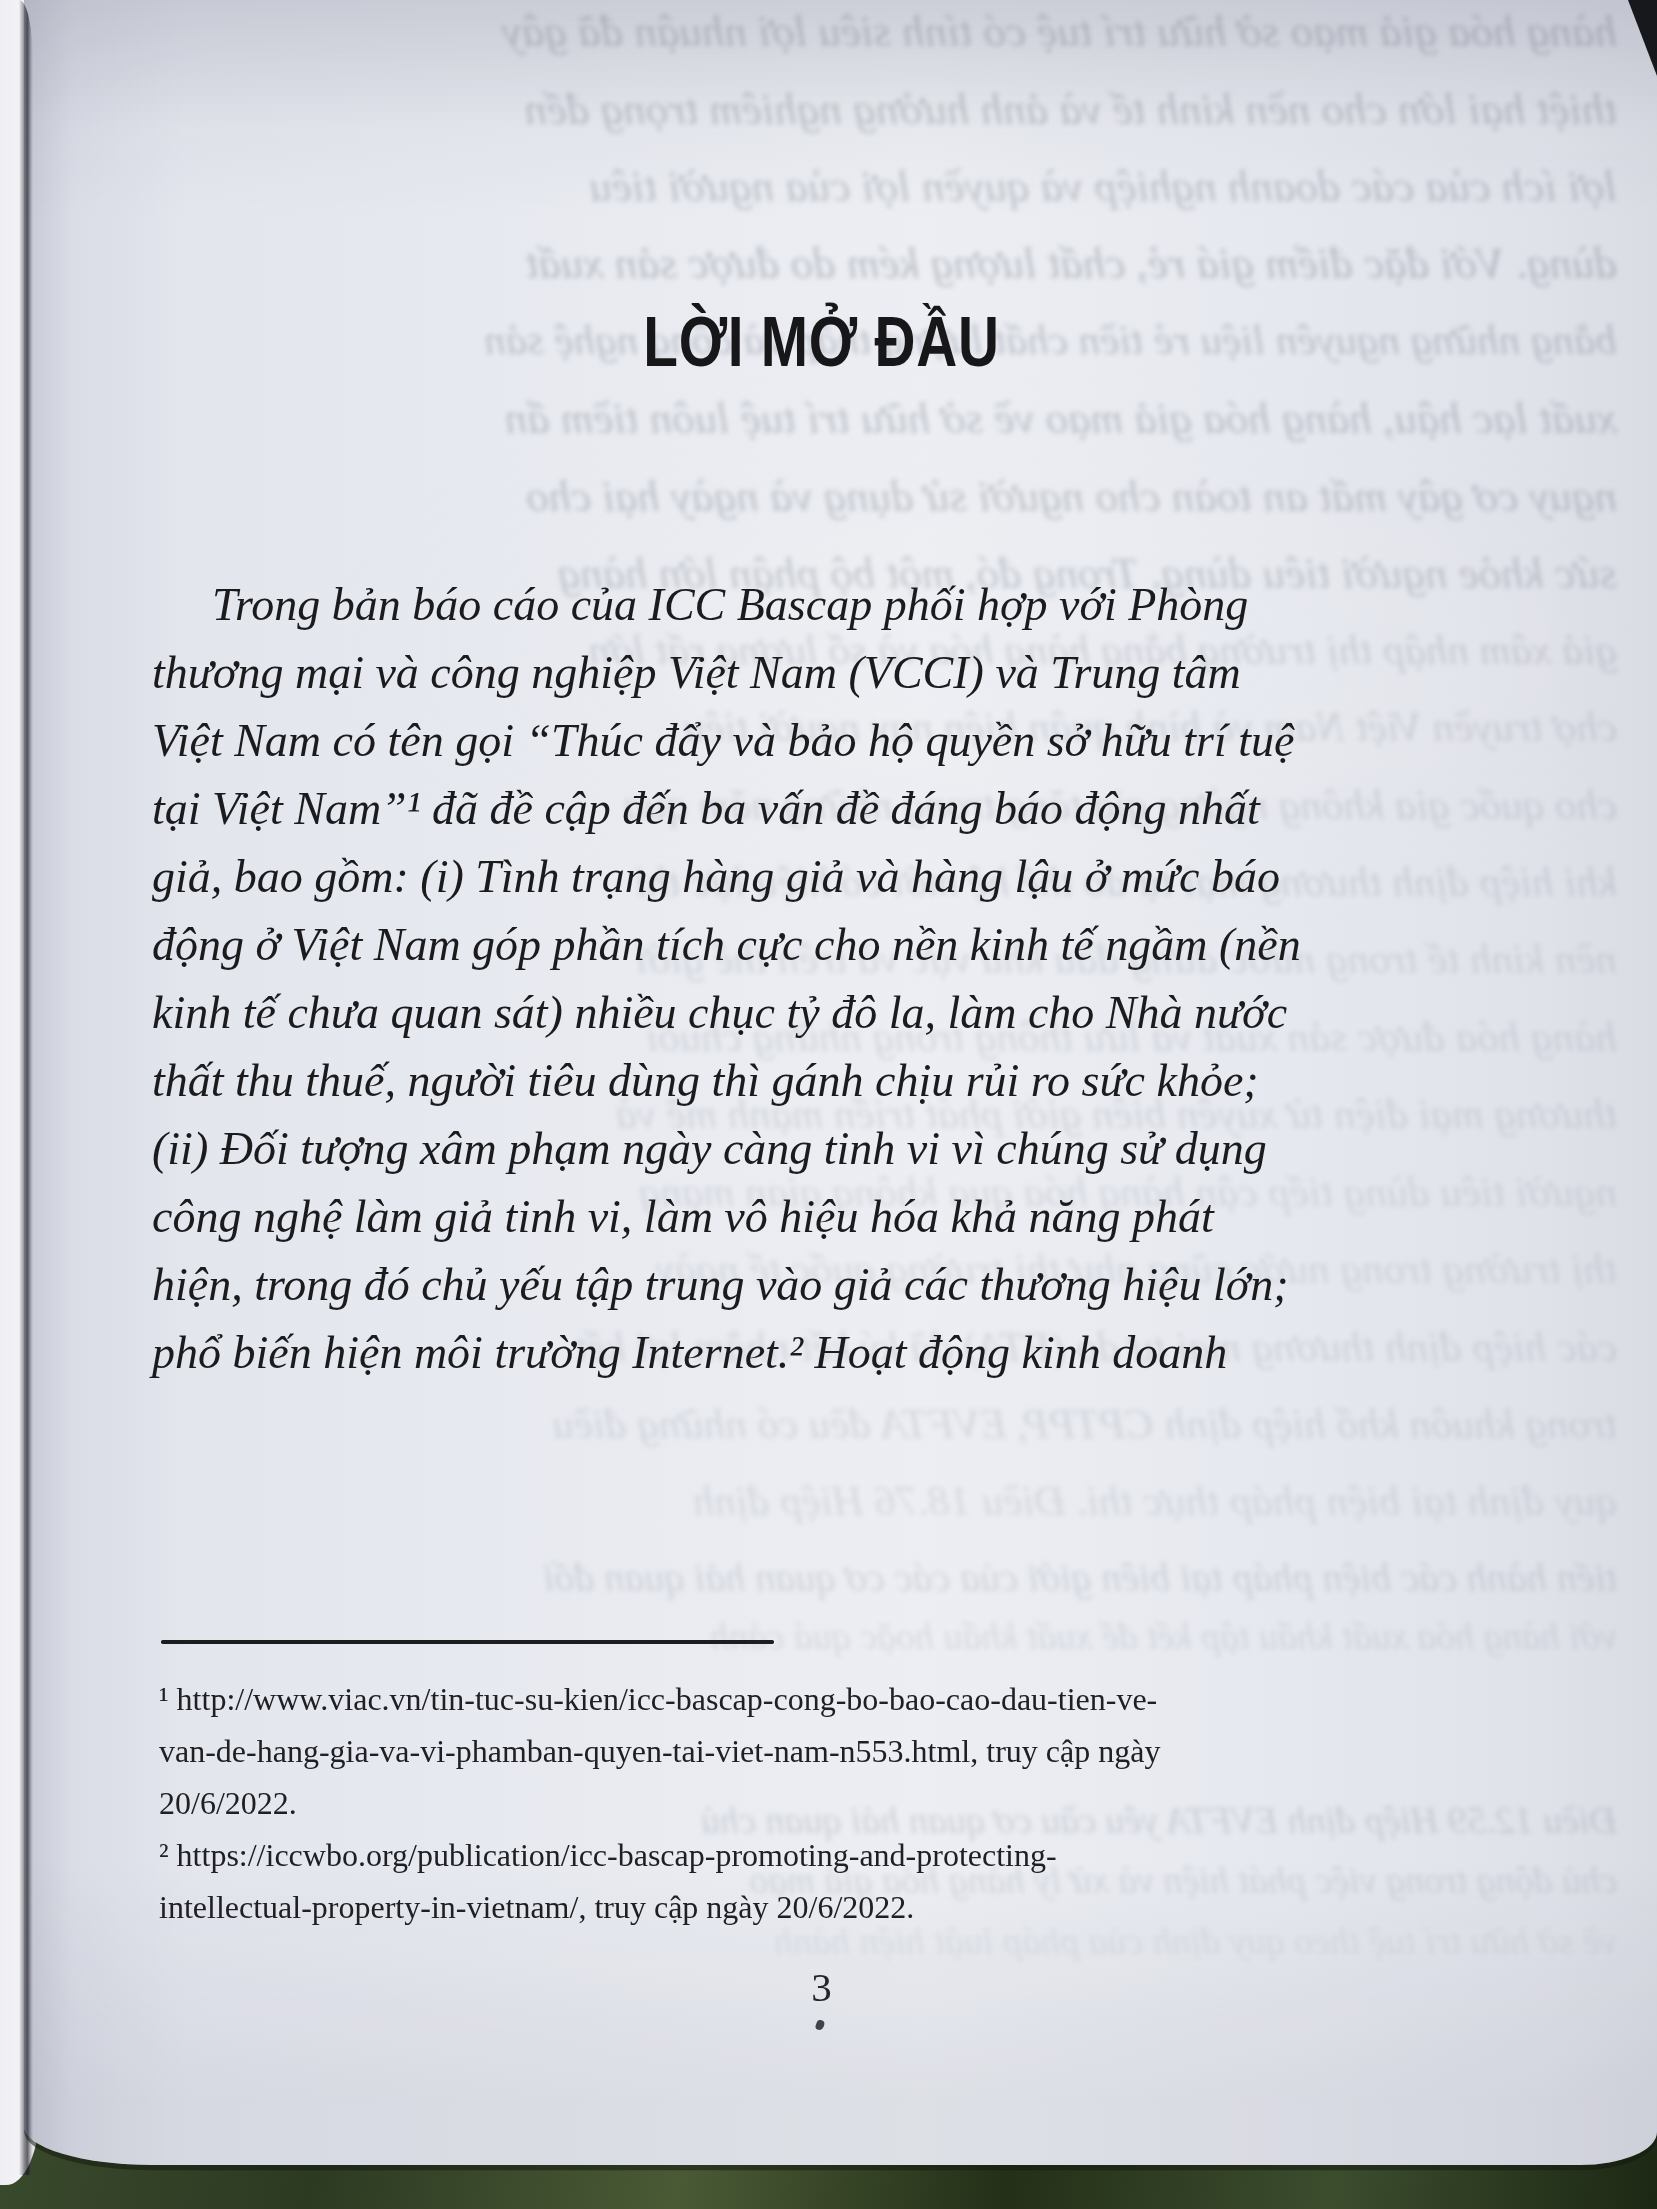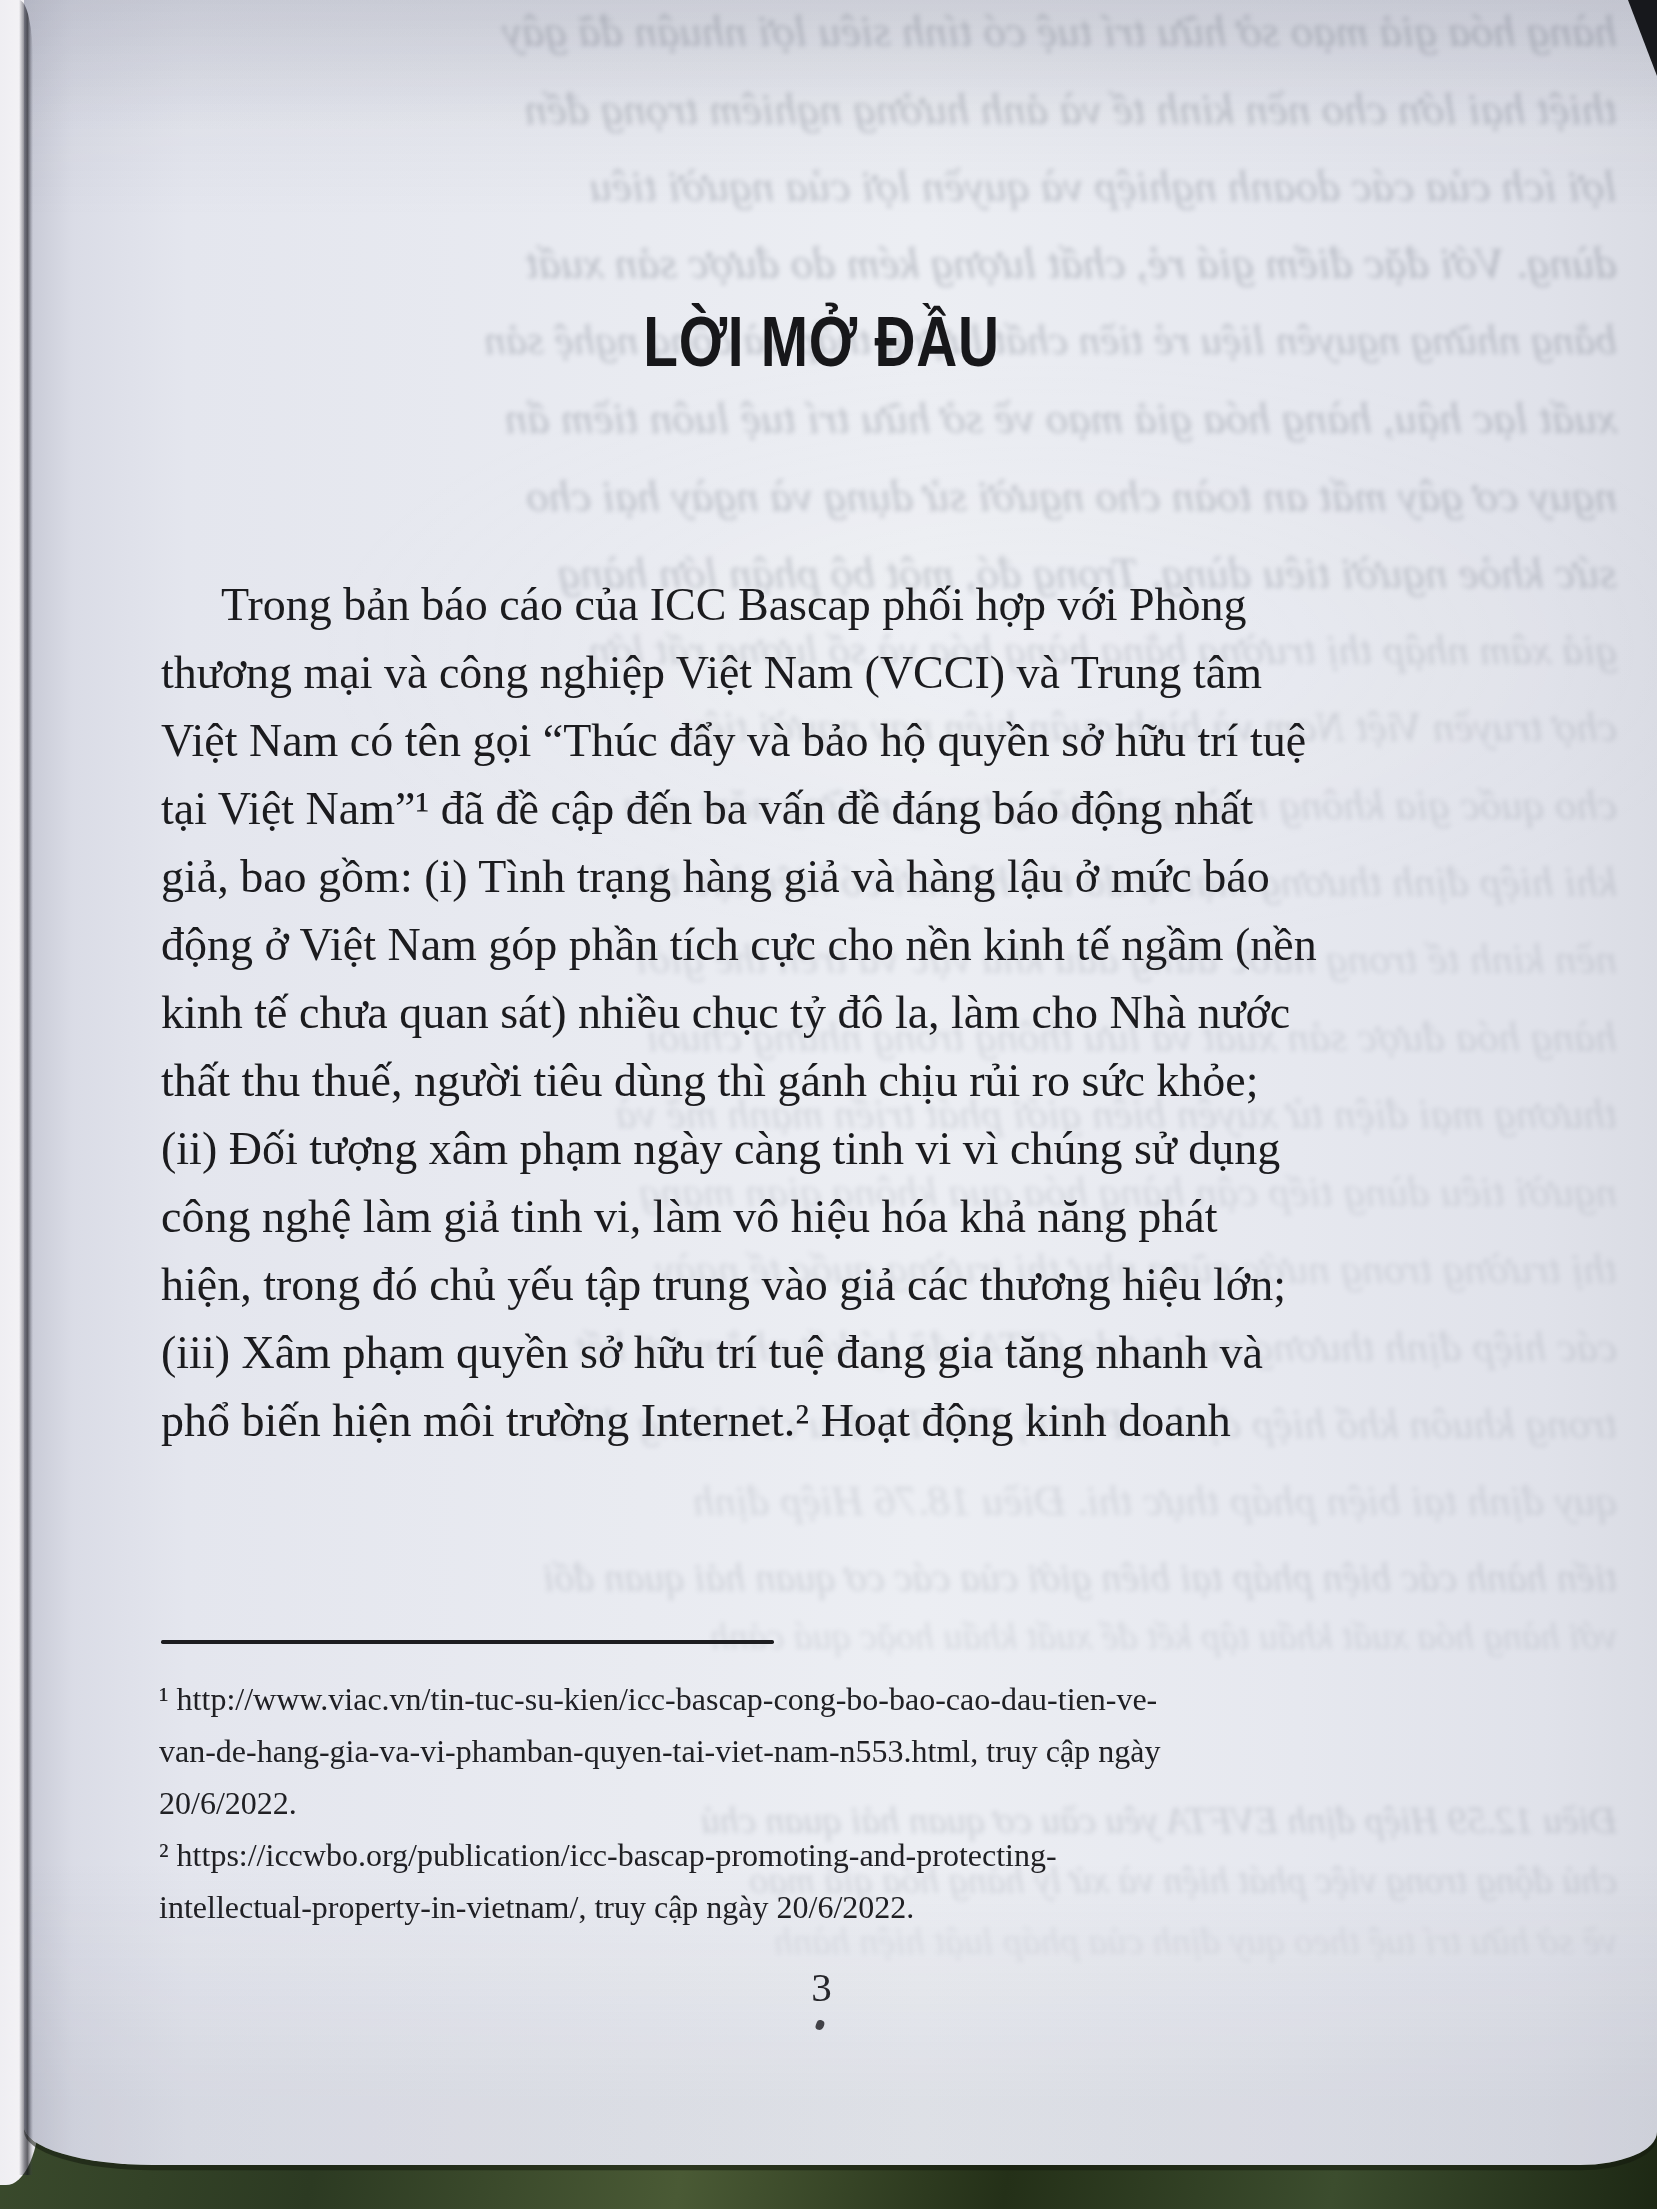--- a/index.html
+++ b/index.html
@@ -48,22 +48,22 @@
   }
   .content{position:absolute;left:0;top:0;width:1309px;height:2209px;}
   .doc-title{
     position:absolute;top:306px;left:159px;width:1325px;
     text-align:center;color:#17171a;
     font-family:"Liberation Sans","DejaVu Sans",sans-serif;
     font-weight:bold;font-size:71px;line-height:72px;letter-spacing:0.9px;
     transform:scaleX(0.80);
   }
   .bodytext{
-    position:absolute;top:571px;left:161px;width:1325px;
-    font-size:46px;color:#1b1b1e;
+    position:absolute;top:571px;left:152px;width:1325px;
+    font-style:italic;font-size:46px;color:#1b1b1e;
   }
   .bodytext .bline{
     height:68px;line-height:68px;white-space:nowrap;
     text-align:justify;text-align-last:justify;
   }
   .bodytext .bline::after{content:"";display:inline-block;width:100%;}
   .bodytext .bline.indent{padding-left:60px;width:1265px;}
   .fn-rule{
     position:absolute;top:1640px;left:161px;width:613px;height:4.3px;
     background:#1d1d20;border-radius:1.7px;
@@ -139,21 +139,20 @@
     <div class="bline">thương mại và công nghiệp Việt Nam (VCCI) và Trung tâm</div>
     <div class="bline">Việt Nam có tên gọi “Thúc đẩy và bảo hộ quyền sở hữu trí tuệ</div>
     <div class="bline">tại Việt Nam”¹ đã đề cập đến ba vấn đề đáng báo động nhất</div>
     <div class="bline">giả, bao gồm: (i) Tình trạng hàng giả và hàng lậu ở mức báo</div>
     <div class="bline">động ở Việt Nam góp phần tích cực cho nền kinh tế ngầm (nền</div>
     <div class="bline">kinh tế chưa quan sát) nhiều chục tỷ đô la, làm cho Nhà nước</div>
     <div class="bline">thất thu thuế, người tiêu dùng thì gánh chịu rủi ro sức khỏe;</div>
     <div class="bline">(ii) Đối tượng xâm phạm ngày càng tinh vi vì chúng sử dụng</div>
     <div class="bline">công nghệ làm giả tinh vi, làm vô hiệu hóa khả năng phát</div>
     <div class="bline">hiện, trong đó chủ yếu tập trung vào giả các thương hiệu lớn;</div>
-    <div class="bline">(iii) Xâm phạm quyền sở hữu trí tuệ đang gia tăng nhanh và</div>
     <div class="bline">phổ biến hiện môi trường Internet.² Hoạt động kinh doanh</div>
   </div>
 
   <div class="fn-rule"></div>
 
   <div class="footnotes">
     <div class="fline just">¹ http://www.viac.vn/tin-tuc-su-kien/icc-bascap-cong-bo-bao-cao-dau-tien-ve-</div>
     <div class="fline just">van-de-hang-gia-va-vi-phamban-quyen-tai-viet-nam-n553.html, truy cập ngày</div>
     <div class="fline">20/6/2022.</div>
     <div class="fline just">² https://iccwbo.org/publication/icc-bascap-promoting-and-protecting-</div>

